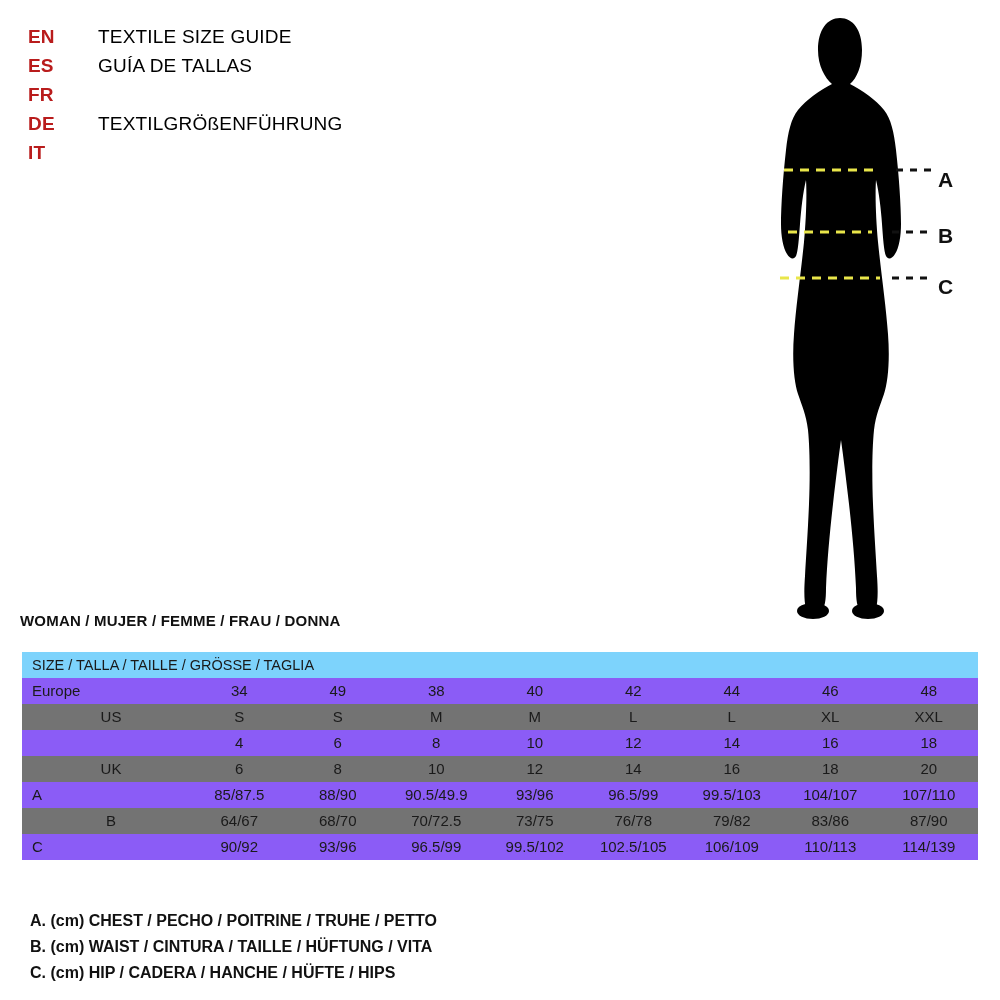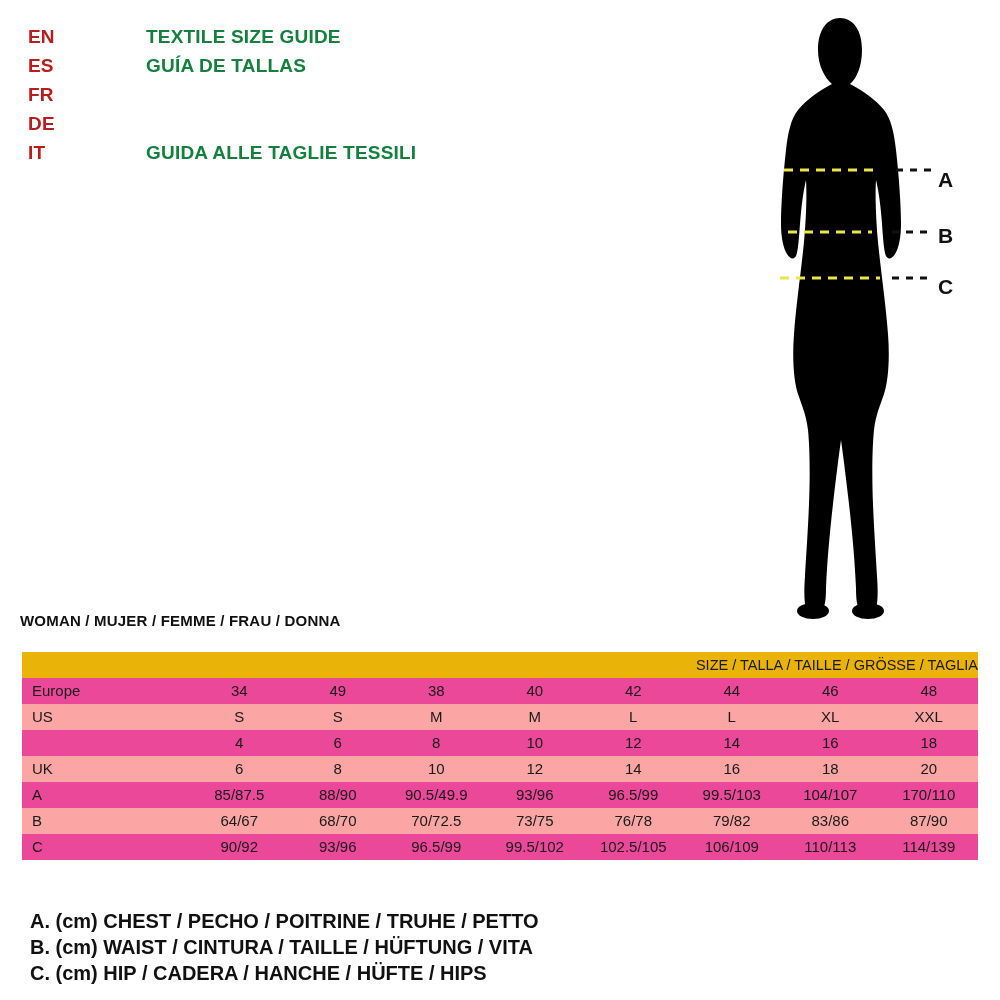--- a/index.html
+++ b/index.html
@@ -31,25 +31,24 @@
   .lang-code {
     width: 70px;
     flex: 0 0 70px;
     font-size: 19px;
     font-weight: bold;
     letter-spacing: .2px;
     color: #b91c1c;
   }
   .lang-text {
     font-size: 19px;
-    font-weight: bold;
+    font-weight: normal;
     letter-spacing: .2px;
-    color: #15803d;
+    color: #000000;
     white-space: nowrap;
-    margin-left: 48px;
   }
 
   
   #figure-area {
     position: absolute;
     left: 700px;
     top: 10px;
     width: 290px;
     height: 620px;
   }
@@ -86,47 +85,46 @@
     font-size: 15px;
     color: #1a1a1a;
   }
   table#size-table td {
     padding: 0;
     height: 26px;
     line-height: 26px;
     vertical-align: middle;
   }
   .hdr-row td {
-    background: #eab308;
+    background: #7dd3fc;
     font-size: 14.5px;
     font-weight: normal;
     padding-left: 10px !important;
     color: #1a1a1a;
-    text-align: right;
-  }
-  .row-shade td { background: #ec4899; }
-  .row-plain td { background: #fca5a5; }
+  }
+  .row-shade td { background: #8b5cf6; }
+  .row-plain td { background: #737373; text-align: center; }
   .lbl-cell {
     padding-left: 10px !important;
     text-align: left;
     width: 168px;
   }
   .val-cell {
     text-align: center;
   }
 
   
   #legend {
     position: absolute;
     left: 30px;
     top: 908px;
     width: 700px;
   }
   .legend-line {
-    font-size: 20px;
+    font-size: 16px;
     font-weight: bold;
     color: #111;
     height: 26px;
     line-height: 26px;
     white-space: nowrap;
   }
 </style>
 </head>
 <body>
 
@@ -137,24 +135,24 @@
   </div>
   <div class="lang-row">
     <span class="lang-code">ES</span>
     <span class="lang-text">GUÍA DE TALLAS</span>
   </div>
   <div class="lang-row">
     <span class="lang-code">FR</span>
   </div>
   <div class="lang-row">
     <span class="lang-code">DE</span>
+    <span class="lang-text">TEXTILGRÖßENFÜHRUNG</span>
   </div>
   <div class="lang-row">
     <span class="lang-code">IT</span>
-    <span class="lang-text">GUIDA ALLE TAGLIE TESSILI</span>
   </div>
 </div>
 
 <div id="figure-area">
   <svg id="figure-svg" width="290" height="620" viewBox="0 0 290 620">
 
     <path fill="#000000" d="
       M118,40
       C118,20 127,8 140,8
       C153,8 162,20 162,40
@@ -277,21 +275,21 @@
 
       <tr class="row-shade">
         <td class="lbl-cell">A</td>
         <td class="val-cell">85/87.5</td>
         <td class="val-cell">88/90</td>
         <td class="val-cell">90.5/49.9</td>
         <td class="val-cell">93/96</td>
         <td class="val-cell">96.5/99</td>
         <td class="val-cell">99.5/103</td>
         <td class="val-cell">104/107</td>
-        <td class="val-cell">170/110</td>
+        <td class="val-cell">107/110</td>
       </tr>
 
       <tr class="row-plain">
         <td class="lbl-cell">B</td>
         <td class="val-cell">64/67</td>
         <td class="val-cell">68/70</td>
         <td class="val-cell">70/72.5</td>
         <td class="val-cell">73/75</td>
         <td class="val-cell">76/78</td>
         <td class="val-cell">79/82</td>

